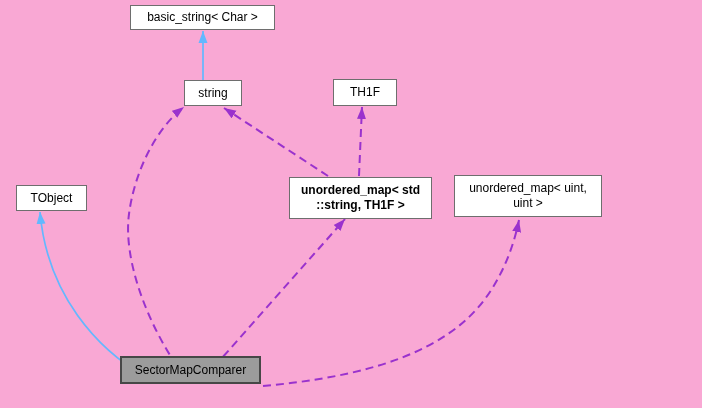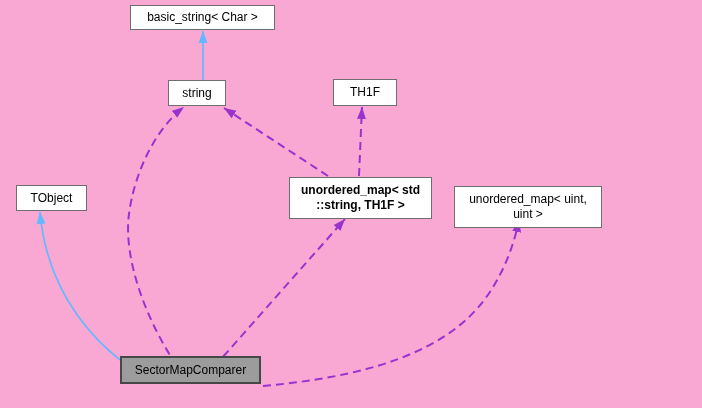--- a/index.html
+++ b/index.html
@@ -70,22 +70,22 @@
         <path d="M146,377 C98,350 47,295 40,212" class="edge inheritance" stroke="#63b8ff" marker-end="url(#arrow-inheritance)"></path>
         <path d="M184,376 C146,324 123,258 129,214 C134,175 154,130 184,107" class="edge usage" stroke="#9a32cd" marker-end="url(#arrow-usage)"></path>
         <path d="M328,176 L224,108" class="edge usage" stroke="#9a32cd" marker-end="url(#arrow-usage)"></path>
         <path d="M359,176 L362,107" class="edge usage" stroke="#9a32cd" marker-end="url(#arrow-usage)"></path>
         <path d="M206,376 L345,219" class="edge usage" stroke="#9a32cd" marker-end="url(#arrow-usage)"></path>
         <path d="M263,386 C340,379 420,363 468,318 C495,293 512,255 519,220" class="edge usage" stroke="#9a32cd" marker-end="url(#arrow-usage)"></path>
       </g>
   </svg>
   <div id="nodes-layer">
       <div class="node" style="left: 130px; top: 5px; width: 145px; height: 25px;">basic_string&lt; Char &gt;</div>
-      <div class="node" style="left: 168px; top: 80px; width: 58px; height: 26px;">string</div>
+      <div class="node" style="left: 184px; top: 80px; width: 58px; height: 26px;">string</div>
       <div class="node" style="left: 333px; top: 79px; width: 64px; height: 27px;">TH1F</div>
       <div class="node" style="left: 16px; top: 185px; width: 71px; height: 26px;">TObject</div>
       <div class="node" style="left: 289px; top: 177px; width: 143px; height: 42px; font-weight: bold;">unordered_map&lt; std
 ::string, TH1F &gt;</div>
-      <div class="node" style="left: 454px; top: 186px; width: 148px; height: 42px;">unordered_map&lt; uint,
+      <div class="node" style="left: 454px; top: 175px; width: 148px; height: 42px;">unordered_map&lt; uint,
 uint &gt;</div>
       <div class="node focus" style="left: 120px; top: 356px; width: 141px; height: 28px;">SectorMapComparer</div>
     </div>
 </div>
 
 </body></html>

